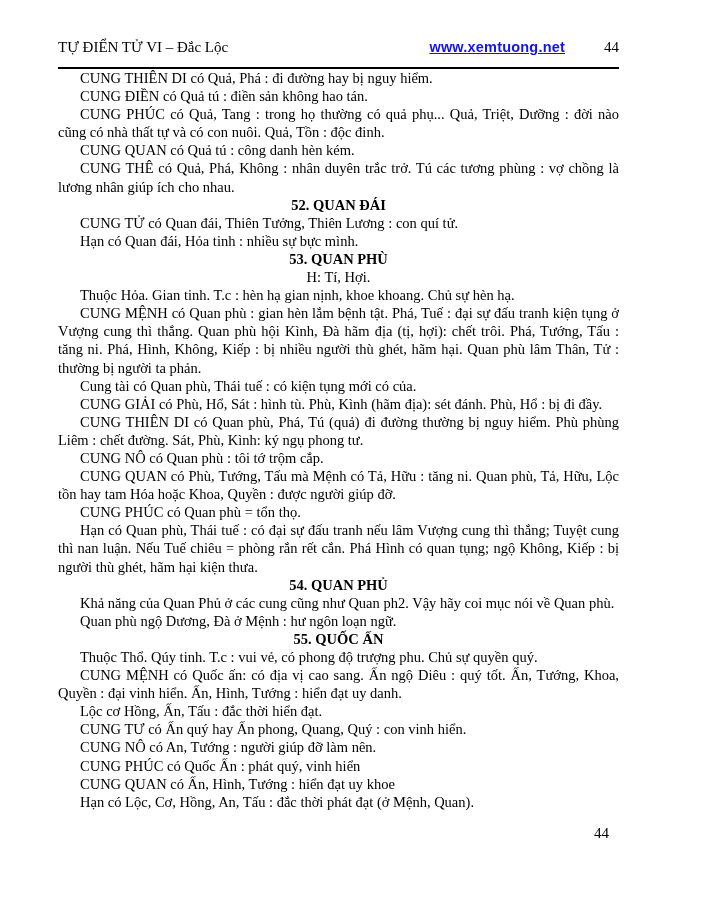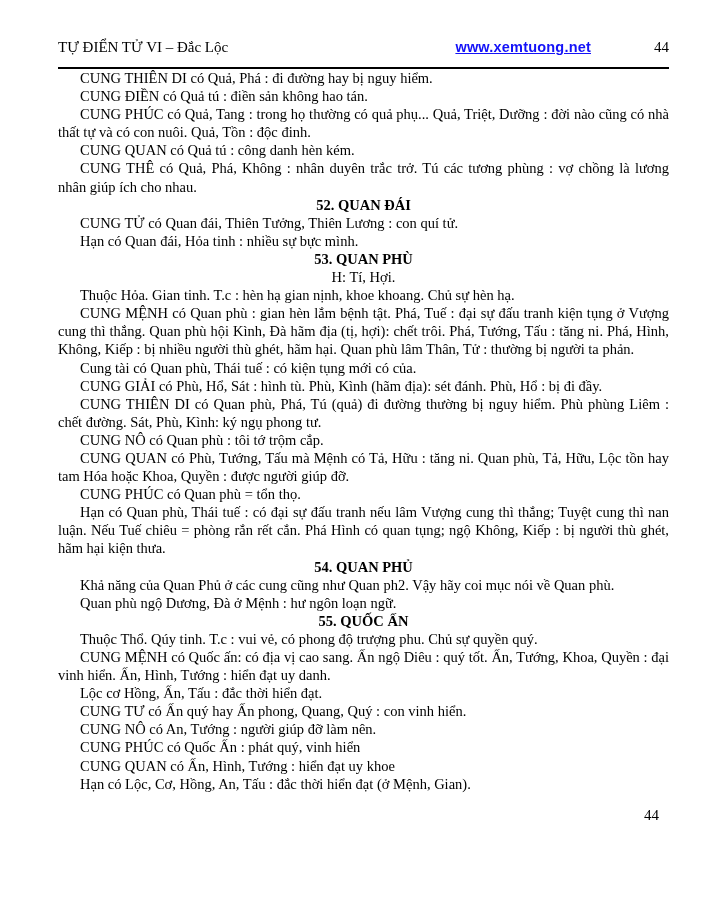--- a/index.html
+++ b/index.html
@@ -8,34 +8,34 @@
     background: #ffffff;
   }
   .page {
     position: relative;
     width: 705px;
     height: 913px;
     background: #ffffff;
     color: #000000;
     font-family: "Liberation Serif", "DejaVu Serif", serif;
     box-sizing: border-box;
-    padding: 38px 36px 0 58px;
+    padding: 38px 86px 0 58px;
     overflow: hidden;
   }
   .page-header {
     display: flex;
     justify-content: space-between;
     align-items: baseline;
     font-size: 15px;
     line-height: 18px;
   }
   .header-right {
     display: flex;
     align-items: baseline;
-    gap: 63px;
+    gap: 39px;
   }
   .site-link {
     font-family: "Liberation Sans", "DejaVu Sans", sans-serif;
     font-weight: bold;
     font-size: 14.5px;
     color: #1412f8;
     text-decoration: underline;
     letter-spacing: 0.2px;
     cursor: pointer;
   }
@@ -113,20 +113,20 @@
       <p class="para">Khả năng của Quan Phủ ở các cung cũng như Quan ph2. Vậy hãy coi mục nói về Quan phù.</p>
       <p class="para">Quan phù ngộ Dương, Đà ở Mệnh : hư ngôn loạn ngữ.</p>
       <p class="heading">55. QUỐC ẤN</p>
       <p class="para">Thuộc Thổ. Qúy tinh. T.c : vui vẻ, có phong độ trượng phu. Chủ sự quyền quý.</p>
       <p class="para">CUNG MỆNH có Quốc ấn: có địa vị cao sang. Ấn ngộ Diêu : quý tốt. Ấn, Tướng, Khoa, Quyền : đại vinh hiển. Ấn, Hình, Tướng : hiển đạt uy danh.</p>
       <p class="para">Lộc cơ Hồng, Ấn, Tấu : đắc thời hiển đạt.</p>
       <p class="para">CUNG TƯ có Ấn quý hay Ấn phong, Quang, Quý : con vinh hiển.</p>
       <p class="para">CUNG NÔ có An, Tướng : người giúp đỡ làm nên.</p>
       <p class="para">CUNG PHÚC có Quốc Ấn : phát quý, vinh hiển</p>
       <p class="para">CUNG QUAN có Ấn, Hình, Tướng : hiển đạt uy khoe</p>
-      <p class="para">Hạn có Lộc, Cơ, Hồng, An, Tấu : đắc thời hiển đạt (ở Mệnh, Gian).</p>
+      <p class="para">Hạn có Lộc, Cơ, Hồng, An, Tấu : đắc thời phát đạt (ở Mệnh, Quan).</p>
     </div>
 
   <div class="page-footer">
     <span>44</span>
   </div>
 
 </div>
 
 </body></html>

